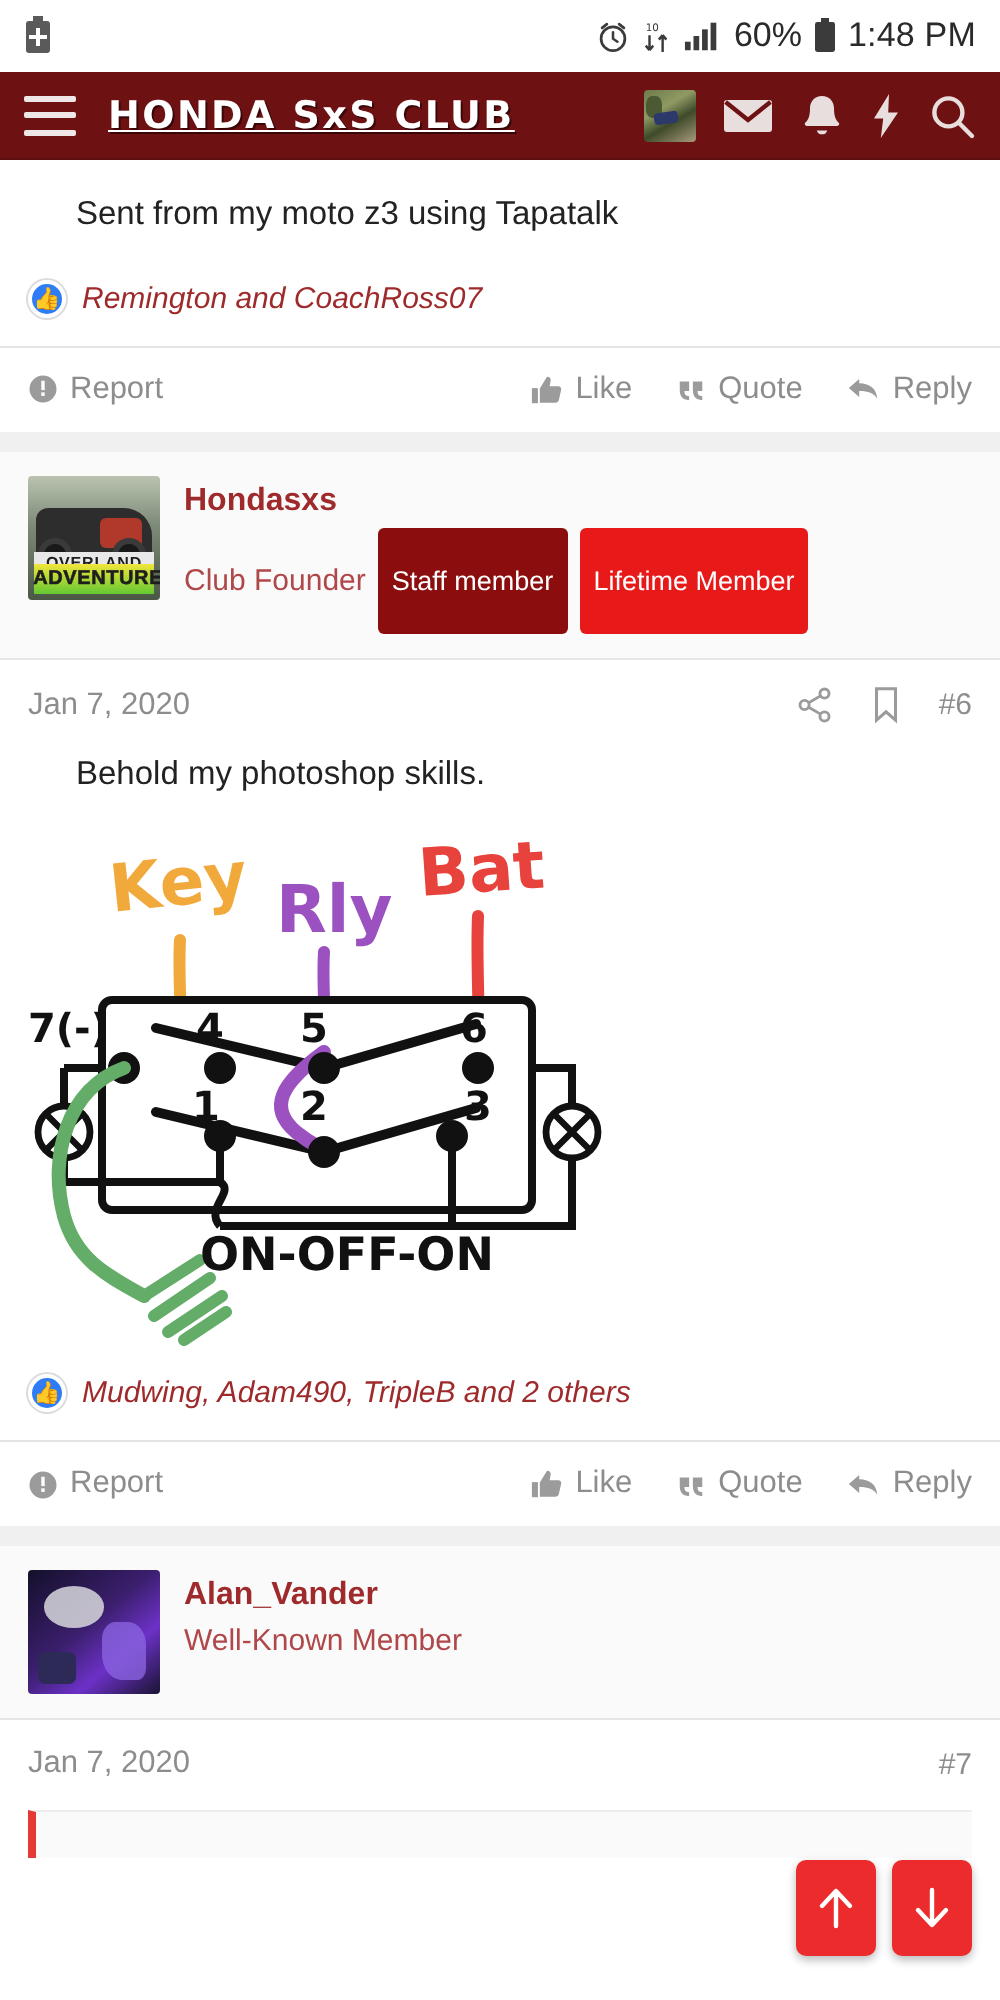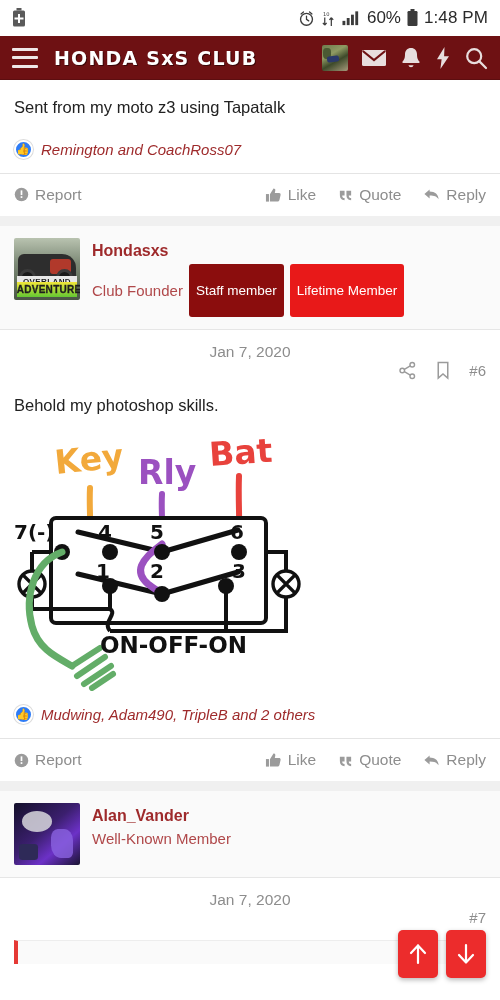--- a/index.html
+++ b/index.html
@@ -38,39 +38,40 @@
   .hamburger i { display: block; height: 3px; background: #efe7e7; border-radius: 1px; }
   .brand {
     margin-left: 16px;
     color: #ffffff;
     font-size: 19px;
     font-weight: bold;
     letter-spacing: 1.2px;
     font-family: "DejaVu Sans", sans-serif;
     text-shadow: 1px 1px 0 #3a0708;
     white-space: nowrap;
+    text-decoration: underline;
   }
   .appbar-actions { margin-left: auto; display: flex; align-items: center; gap: 13px; }
   .av-thumb {
     width: 26px; height: 26px; border-radius: 2px; overflow: hidden;
     background: linear-gradient(150deg,#6d7a4c 0%,#8f9a63 35%,#3e4a2a 60%,#a79a7c 100%);
     position: relative; flex: none;
   }
   .av-thumb:after {
     content:""; position:absolute; left:18%; top:45%; width:45%; height:22%;
     background:#2b3a6b; border-radius:2px; transform: rotate(-8deg);
   }
   .av-thumb:before {
     content:""; position:absolute; left:5%; top:15%; width:30%; height:40%;
     background:#4b5a33; border-radius:40%;
   }
 
   
   .divider { height: 1px; background: #e4e4e4; width: 100%; }
-  .post-body { padding: 16px 14px 10px 14px; }
+  .post-body { padding: 16px 14px 10px 14px; margin-left: 24px; }
   .post-text { font-size: 16.5px; color: #222; line-height: 1.45; }
   .reactions { display: flex; align-items: center; gap: 8px; padding: 10px 14px 14px 14px; }
   .thumb-badge {
     width: 19px; height: 19px; border-radius: 50%;
     background: #2e7cf6; color: #fff; font-size: 11px;
     display: flex; align-items: center; justify-content: center; flex: none;
     border: 2px solid #ffffff; box-shadow: 0 0 0 1px #dcdcdc;
   }
   .react-names { font-size: 15px; color: #9e2a2b; font-style: italic; }
 
@@ -129,21 +130,21 @@
   .username { font-size: 16px; font-weight: bold; color: #9e2a2b; line-height: 1.4; }
   .title-row { display: flex; align-items: center; gap: 6px; flex-wrap: wrap; margin-top: 2px; }
   .usertitle { font-size: 15px; color: #b0484a; }
   .badge { font-size: 13.5px; color: #fff; padding: 19px 7px; border-radius: 3px; white-space: nowrap; }
   .badge.staff { background: #8b0d0d; }
   .badge.lifetime { background: #e81919; text-align: right; }
 
   .post-sub {
     display: flex; align-items: center;
     padding: 13px 14px 8px 14px;
-    font-size: 15.5px; color: #8d8d8d; flex-direction: column;
+    font-size: 15.5px; color: #8d8d8d;
   }
   .post-sub .right { margin-left: auto; display: flex; align-items: center; gap: 18px; }
   .postnum { font-size: 15px; color: #8d8d8d; }
 
   
   .diagram-wrap { padding: 4px 14px 0 14px; }
   .diagram { display: block; }
 
   
   .fabs { position: absolute; right: 14px; bottom: 22px; display: flex; gap: 8px; z-index: 20; }

